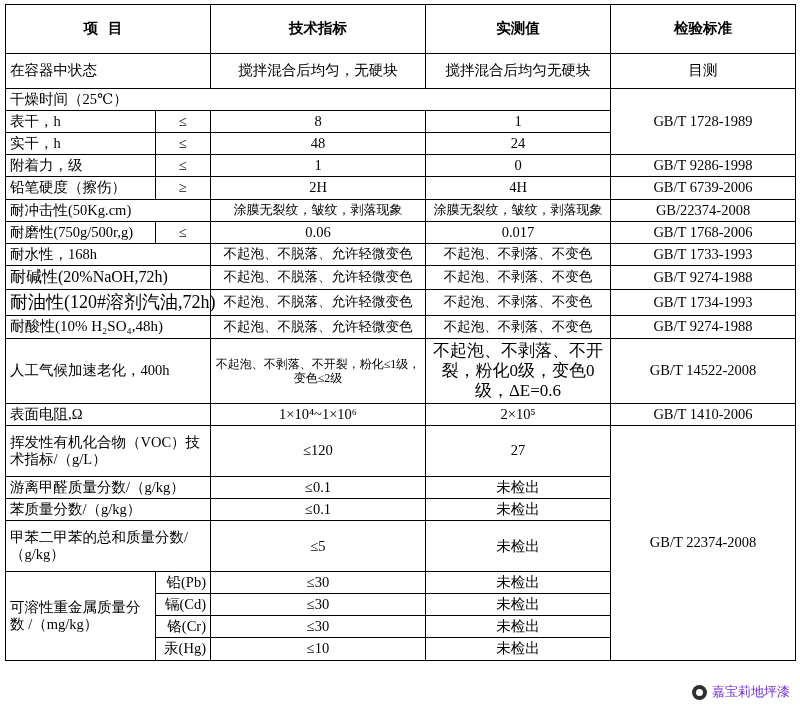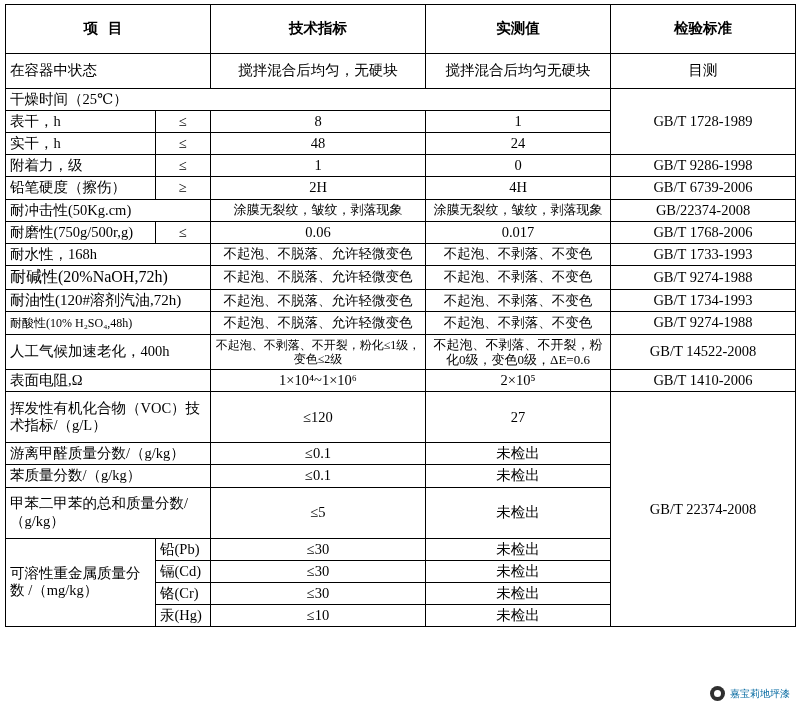--- a/index.html
+++ b/index.html
@@ -50,32 +50,32 @@
   }
   .center {
     text-align: center;
   }
   .tall {
     height: 30px;
   }
   .nowrap { white-space: nowrap; }
   .two-line { line-height: 1.25; }
   .metal-name {
-    text-align: left;
+    text-align: right;
     white-space: nowrap;
   }
   .watermark {
     position: absolute;
     right: 10px;
     bottom: 8px;
     display: flex;
     align-items: center;
     gap: 5px;
-    font-size: 10px;
-    color: #0369a1;
+    font-size: 13px;
+    color: #6d28d9;
     font-family: "Liberation Sans", sans-serif;
     justify-content: center;
   }
   .wm-logo {
     width: 15px;
     height: 15px;
     border-radius: 50%;
     background: #2f2f2f;
     position: relative;
   }
@@ -173,37 +173,37 @@
       </tr>
 
       <tr>
         <td class="left nowrap" colspan="2" style="font-size:16px">耐碱性(20%NaOH,72h)</td>
         <td class="center" style="font-size:13.5px">不起泡、不脱落、允许轻微变色</td>
         <td class="center" style="font-size:13.5px">不起泡、不剥落、不变色</td>
         <td class="center">GB/T 9274-1988</td>
       </tr>
 
       <tr>
-        <td class="left nowrap" colspan="2" style="font-size:15px">耐油性(120#溶剂汽油,72h)</td>
+        <td class="left nowrap" colspan="2" style="font-size:18px">耐油性(120#溶剂汽油,72h)</td>
         <td class="center" style="font-size:13.5px">不起泡、不脱落、允许轻微变色</td>
         <td class="center" style="font-size:13.5px">不起泡、不剥落、不变色</td>
         <td class="center">GB/T 1734-1993</td>
       </tr>
 
       <tr>
-        <td class="left nowrap" colspan="2" style="font-size:12px">耐酸性(10% H₂SO₄,48h)</td>
+        <td class="left nowrap" colspan="2" style="font-size:15px">耐酸性(10% H₂SO₄,48h)</td>
         <td class="center" style="font-size:13.5px">不起泡、不脱落、允许轻微变色</td>
         <td class="center" style="font-size:13.5px">不起泡、不剥落、不变色</td>
         <td class="center">GB/T 9274-1988</td>
       </tr>
 
       <tr>
         <td class="left" colspan="2">人工气候加速老化，400h</td>
         <td class="center two-line" style="font-size:12px">不起泡、不剥落、不开裂，粉化≤1级，变色≤2级</td>
-        <td class="center two-line" style="font-size:13px">不起泡、不剥落、不开裂，粉化0级，变色0级，ΔE=0.6</td>
+        <td class="center two-line" style="font-size:17px">不起泡、不剥落、不开裂，粉化0级，变色0级，ΔE=0.6</td>
         <td class="center">GB/T 14522-2008</td>
       </tr>
 
       <tr>
         <td class="left" colspan="2">表面电阻,Ω</td>
         <td class="center">1×10⁴~1×10⁶</td>
         <td class="center">2×10⁵</td>
         <td class="center">GB/T 1410-2006</td>
       </tr>
 

